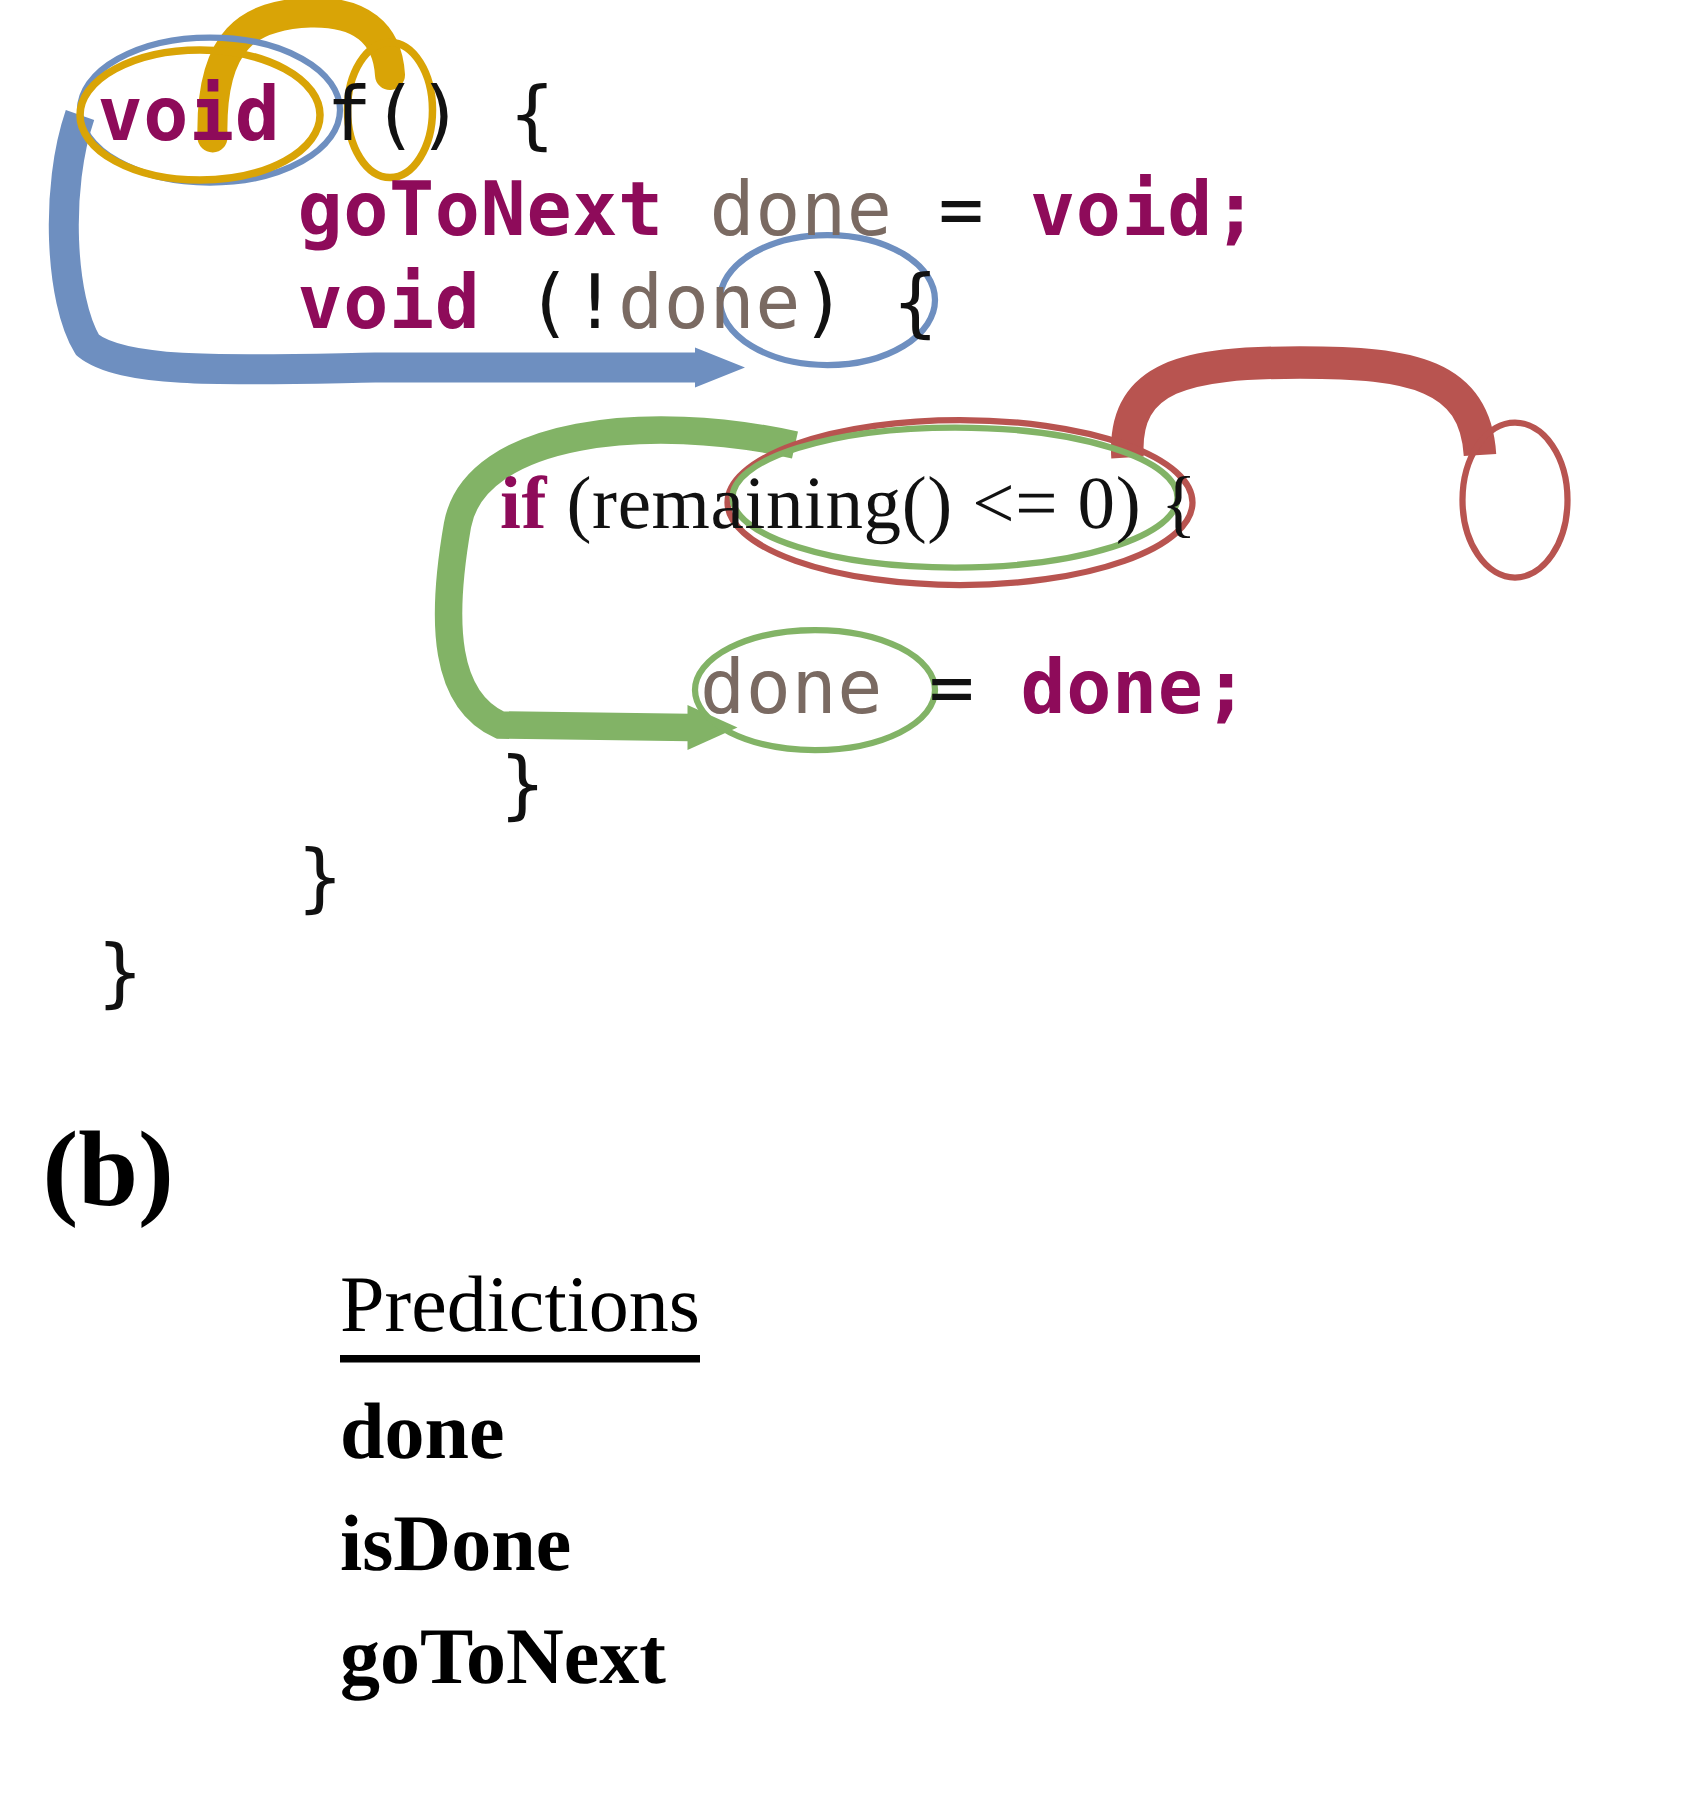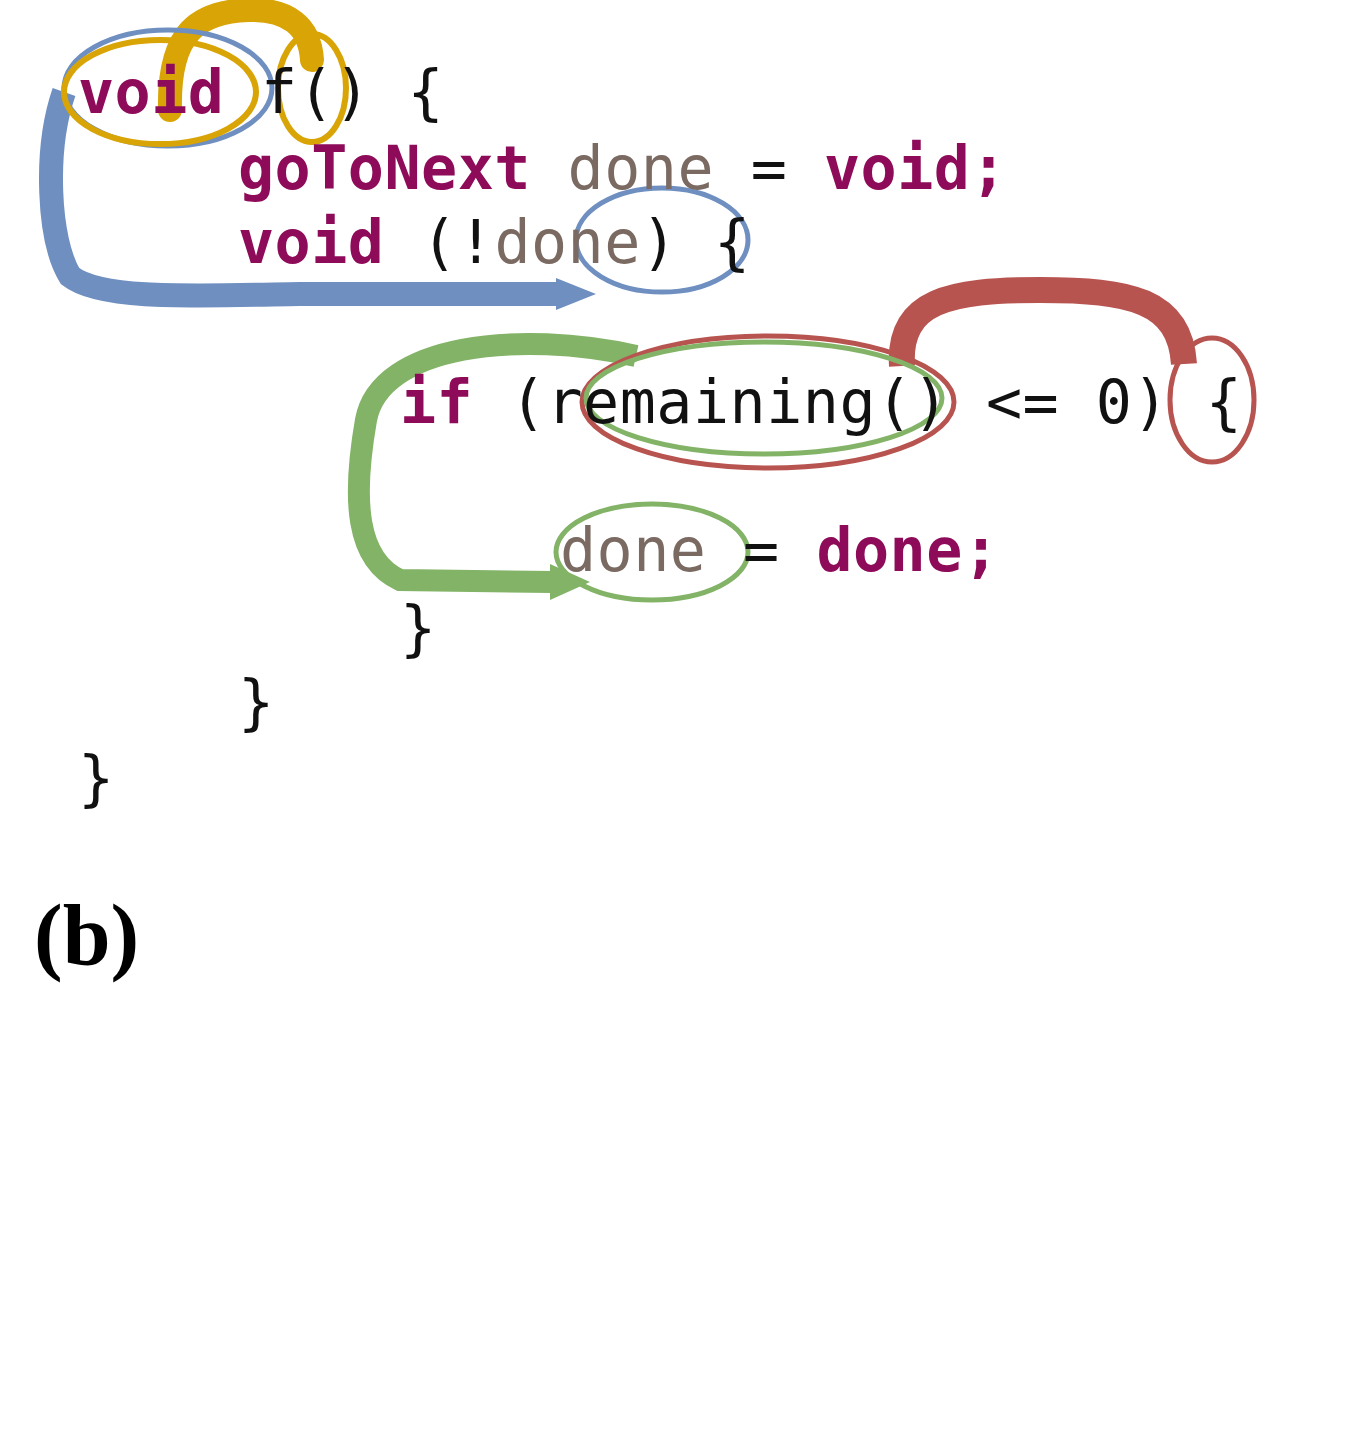--- a/index.html
+++ b/index.html
@@ -63,21 +63,21 @@
   }
   .pl {
     color: #111111;
     font-weight: normal;
   }
 
   
   #line-1 { left: 78px;  top: 62px; }
   #line-2 { left: 238px; top: 138px; }
   #line-3 { left: 238px; top: 212px; }
-  #line-4 { left: 400px; top: 372px; }
+  #line-4 { left: 400px; top: 372px; font-family: Liberation Serif, serif; }
   #line-5 { left: 560px; top: 520px; }
   #line-6 { left: 400px; top: 598px; }
   #line-7 { left: 238px; top: 672px; }
   #line-8 { left: 78px;  top: 748px; }
 
   
   #predictions-figure {
     position: absolute;
     left: 0;
     top: 860px;
@@ -173,13 +173,23 @@
 
     <div class="code-line" id="line-8"><span class="pl">}</span></div>
 
   </div>
 </div>
 
 <div id="predictions-figure">
 
   <div id="panel-label">(b)</div>
 
+  <div id="predictions-list">
+    <div>
+      <span id="predictions-heading">Predictions</span>
+    </div>
+    <div id="predictions-items">
+      <div class="prediction-item">done</div>
+      <div class="prediction-item">isDone</div>
+      <div class="prediction-item">goToNext</div>
+    </div>
+  </div>
 </div>
 
 </body></html>

